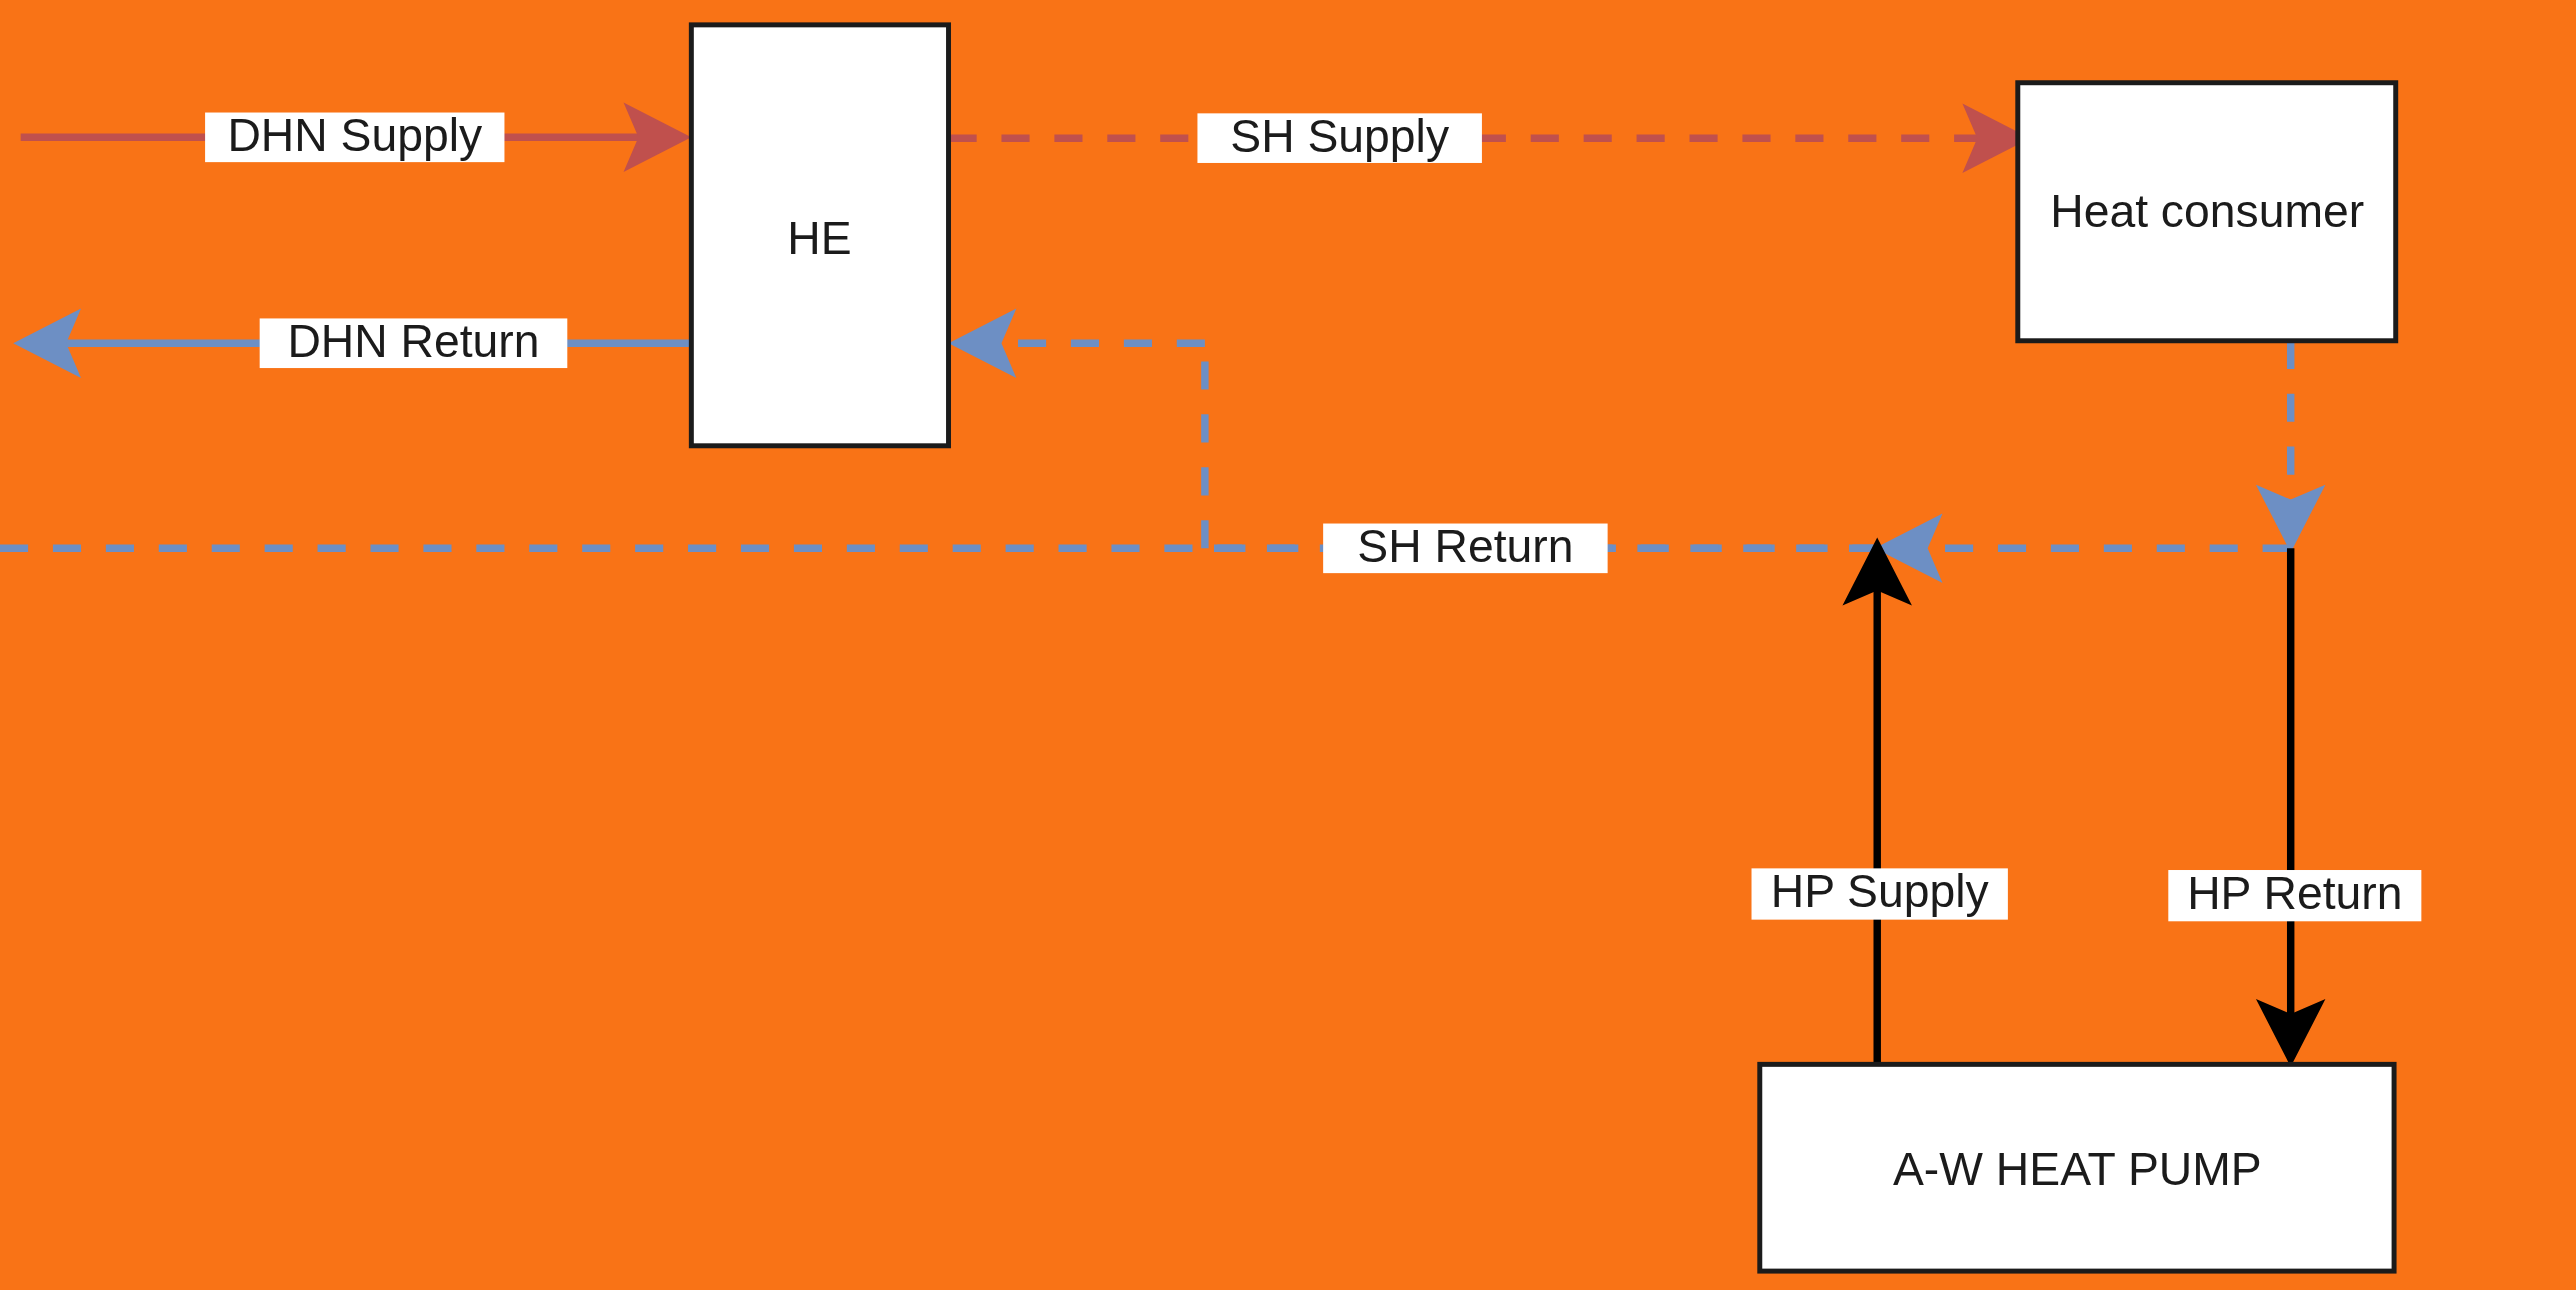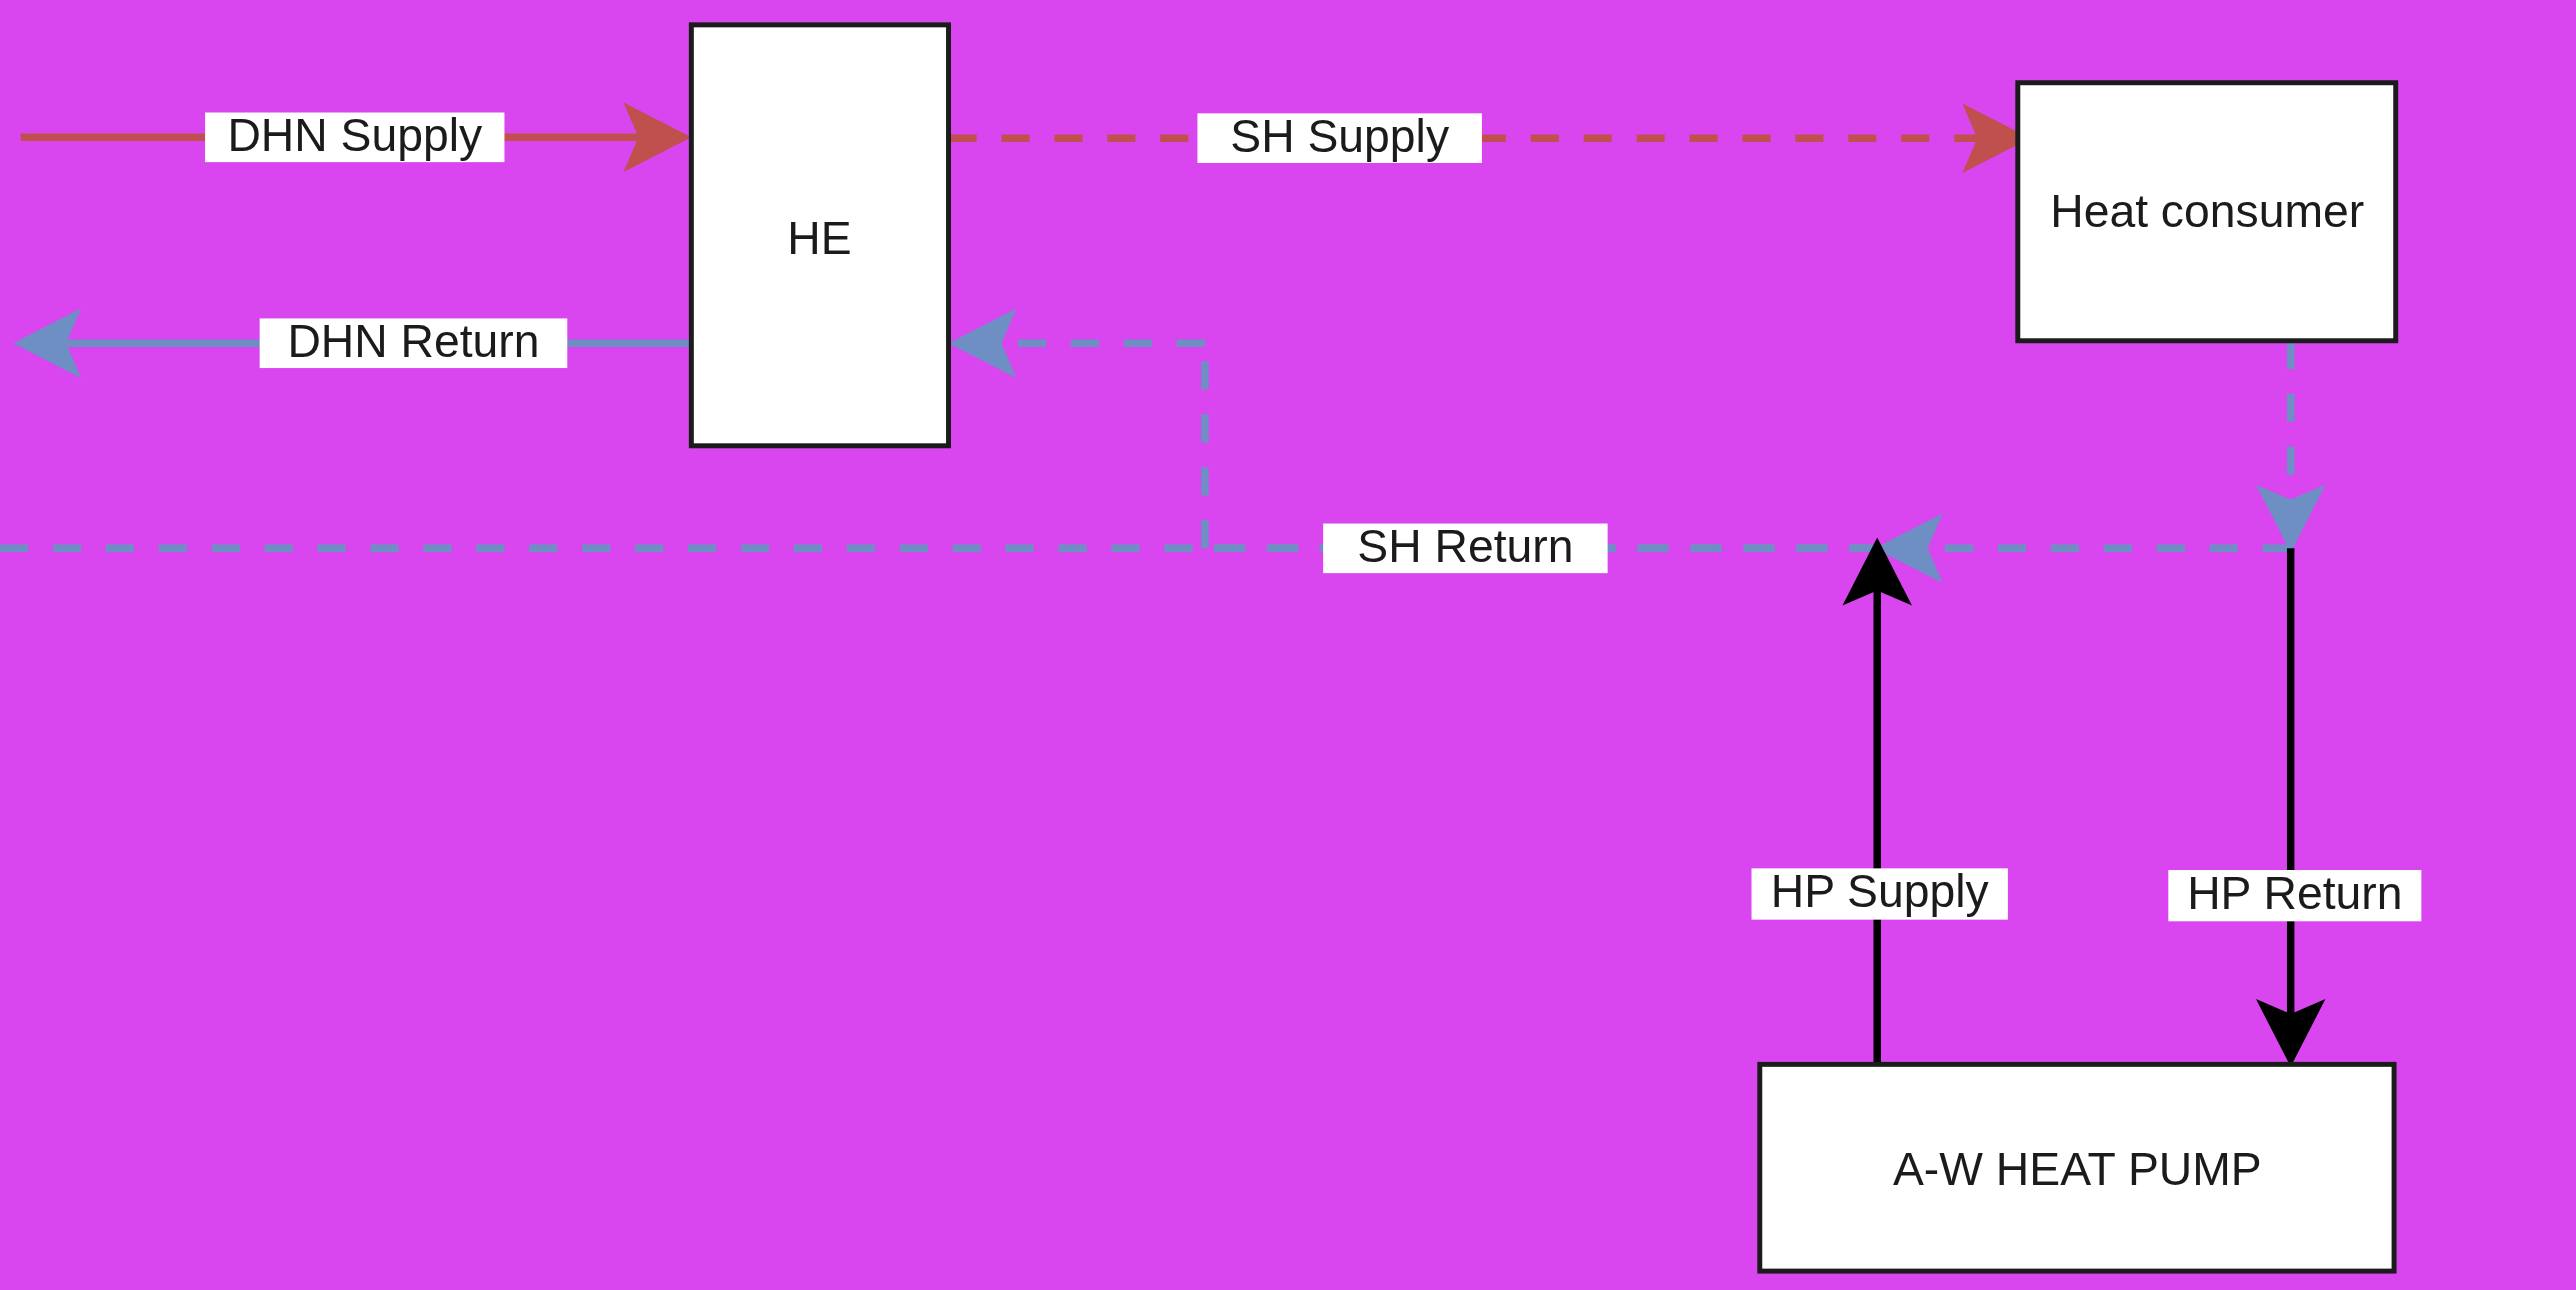--- a/index.html
+++ b/index.html
@@ -4,21 +4,21 @@
 <style>
   html, body {
     margin: 0;
     padding: 0;
     background: #ffffff;
   }
   #diagram-root {
     position: relative;
     width: 2576px;
     height: 1291px;
-    background: #d946ef;
+    background: #f97316;
     font-family: "Liberation Sans", sans-serif;
   }
   svg.diagram-canvas {
     display: block;
     width: 2576px;
     height: 1291px;
   }
   .node-box {
     fill: #ffffff;
     stroke: #1b1b1b;

